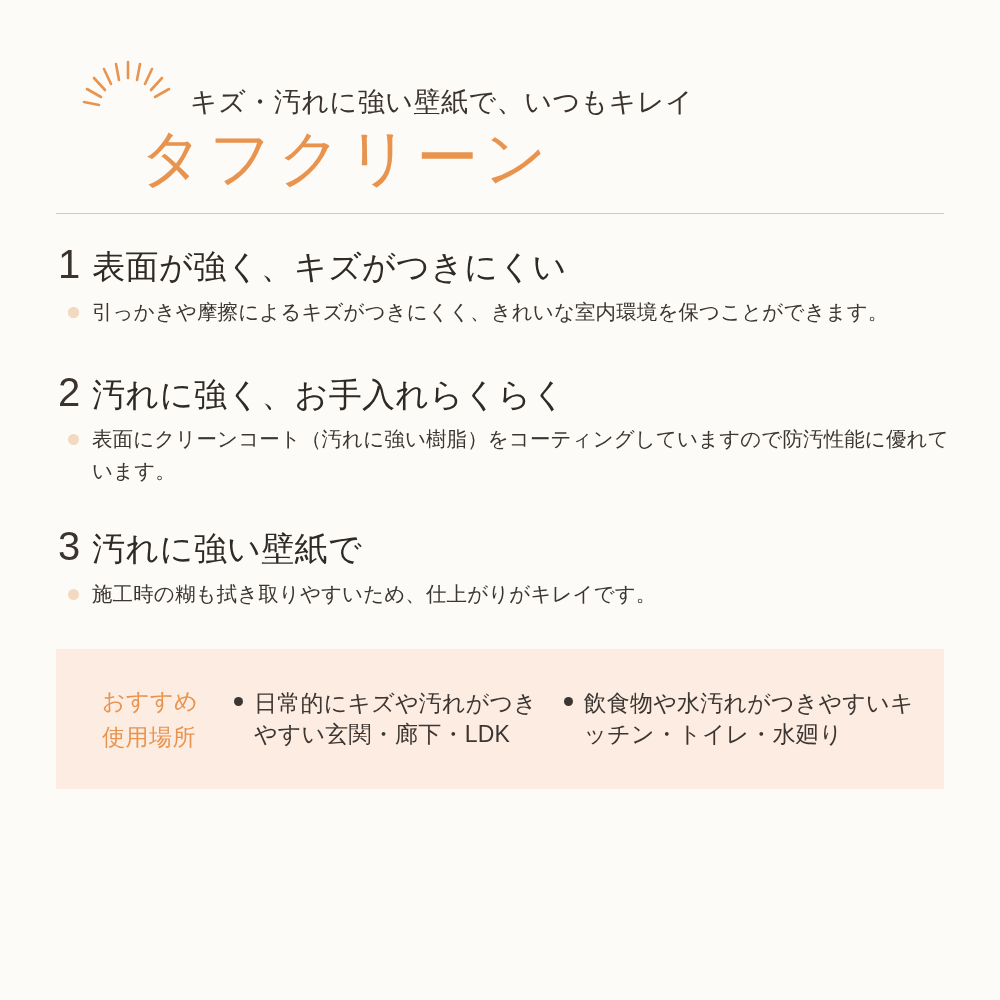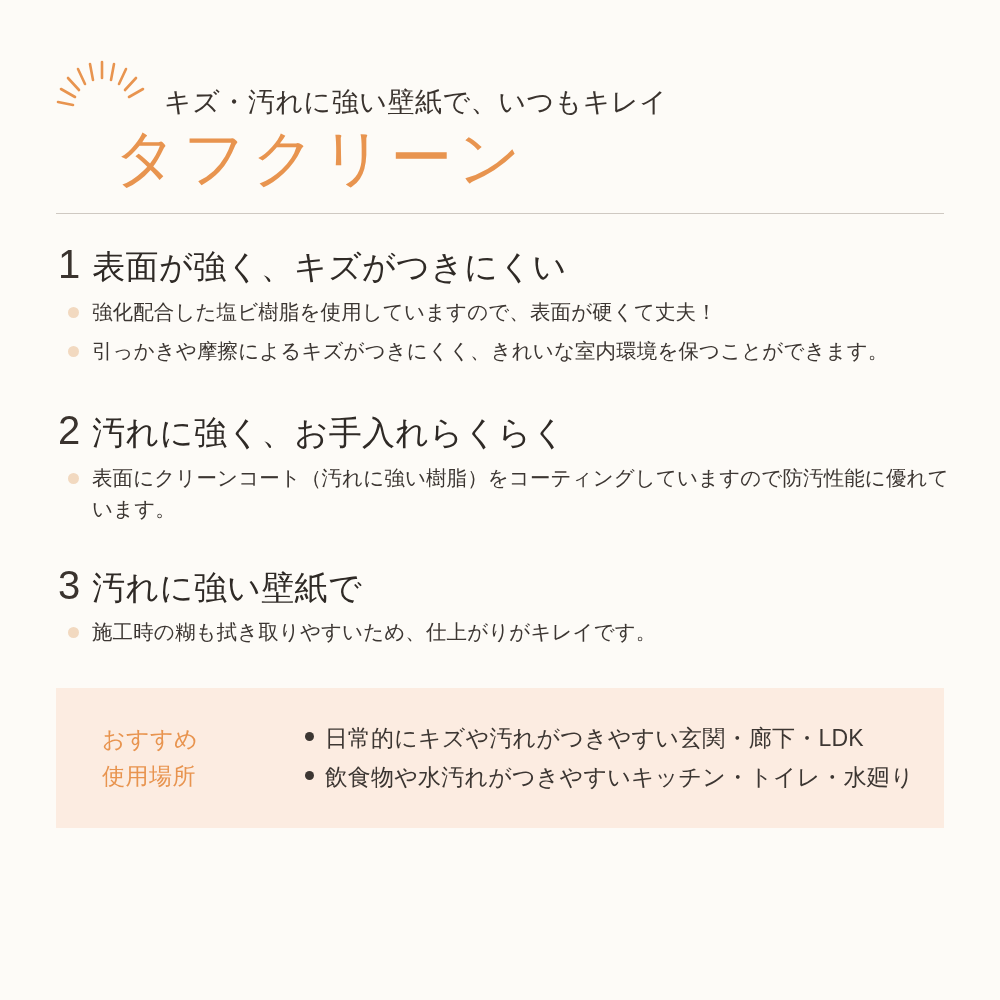--- a/index.html
+++ b/index.html
@@ -20,20 +20,21 @@
     width: 1000px;
     height: 1000px;
     box-sizing: border-box;
     padding: 0;
   }
 
   
   .header {
     position: relative;
     padding: 56px 56px 0 56px;
+    margin-left: 26px;
   }
   .kicker-row {
     display: flex;
     align-items: flex-end;
     gap: 16px;
     height: 66px;
   }
   .burst {
     position: relative;
     width: 92px;
@@ -131,21 +132,20 @@
     color: #e8944f;
     font-size: 23px;
     line-height: 1.6;
     letter-spacing: 0.02em;
     flex: 0 0 auto;
     white-space: nowrap;
   }
   .rec-items {
     margin-left: 36px;
     display: flex;
-    flex-direction: column;
     gap: 8px;
   }
   .rec-item {
     font-size: 23px;
     color: #3c3632;
     letter-spacing: 0.01em;
     line-height: 1.35;
     display: flex;
     align-items: baseline;
   }
@@ -192,21 +192,21 @@
   <div class="rule"></div>
 
   <div class="content">
 
     <div class="section">
       <div class="sec-head">
         <span class="sec-num">1</span>
         <span class="sec-title">表面が強く、キズがつきにくい</span>
       </div>
       <ul class="bullets">
-        <li><span class="dot"></span><span>強化配合した塩ビ樹脂を使用していますので、表面が硬くて丈夫！</span></li>
+        <li><span class="dot"></span></li>
         <li><span class="dot"></span><span>引っかきや摩擦によるキズがつきにくく、きれいな室内環境を保つことができます。</span></li>
       </ul>
     </div>
 
     <div class="gap-1"></div>
 
     <div class="section">
       <div class="sec-head">
         <span class="sec-num">2</span>
         <span class="sec-title">汚れに強く、お手入れらくらく</span>

